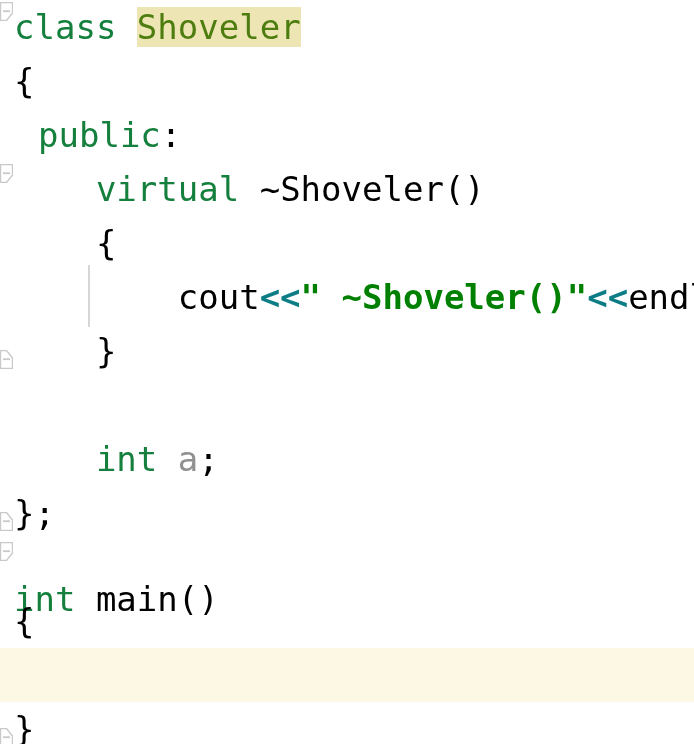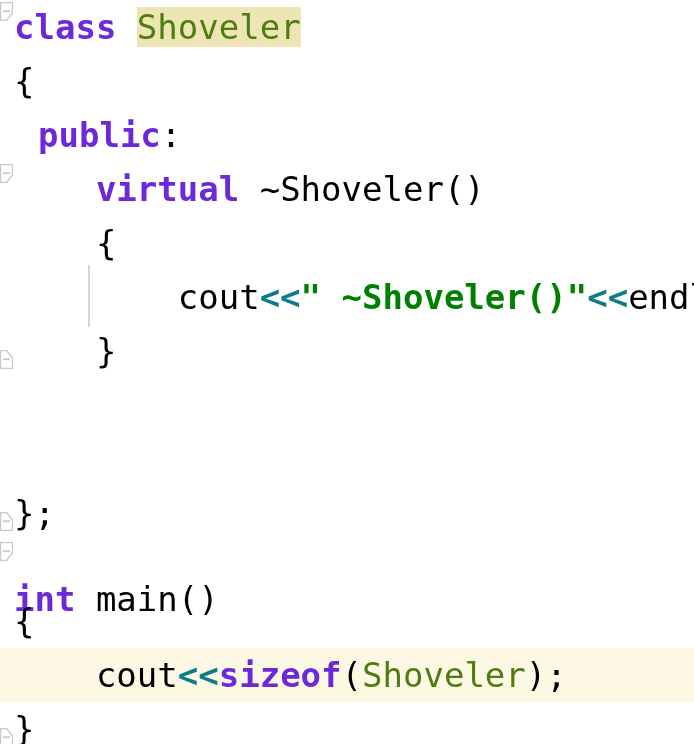--- a/index.html
+++ b/index.html
@@ -83,21 +83,21 @@
 
   
   .indent-guide {
     position: absolute;
     width: 2px;
     background: #d6d6d6;
     z-index: 1;
   }
 
   
-  .kw      { color: #6d28d9; font-weight: bold; }   
+  .kw      { color: #15803d; font-weight: normal; }   
   .type    { color: #4d7c0f; }                      
   .str     { color: #008000; font-weight: bold; }   
   .op      { color: #0C7C85; font-weight: bold; }   
   .field   { color: #909090; }                      
   .plain   { color: #000000; }
   .hl-usage{ background: #EDE6B4; }                 
 </style>
 </head>
 <body>
 
@@ -152,20 +152,20 @@
 
   <div class="code" id="code">
       <div class="line" style="top: 0px;"><span class="txt"><span class="kw">class</span><span class="plain"> </span><span class="type hl-usage">Shoveler</span></span></div>
       <div class="line" style="top: 54px;"><span class="txt"><span class="plain">{</span></span></div>
       <div class="line" style="top: 108px; margin-left: 24px;"><span class="txt"><span class="kw">public</span><span class="plain">:</span></span></div>
       <div class="line" style="top: 162px;"><span class="txt"><span class="plain">    </span><span class="kw">virtual</span><span class="plain"> ~Shoveler()</span></span></div>
       <div class="line" style="top: 216px;"><span class="txt"><span class="plain">    {</span></span></div>
       <div class="line" style="top: 270px;"><span class="txt"><span class="plain">        cout</span><span class="op">&lt;&lt;</span><span class="str">" ~Shoveler()"</span><span class="op">&lt;&lt;</span><span class="plain">endl;</span></span></div>
       <div class="line" style="top: 324px;"><span class="txt"><span class="plain">    }</span></span></div>
       <div class="line" style="top: 378px;"><span class="txt"></span></div>
+      <div class="line" style="top: 432px;"><span class="txt"><span class="plain">    </span><span class="kw">int</span><span class="plain"> </span><span class="field">a</span><span class="plain">;</span></span></div>
       <div class="line" style="top: 486px;"><span class="txt"><span class="plain">};</span></span></div>
       <div class="line" style="top: 572px; padding-left: 35px;"><span class="txt"><span class="kw">int</span><span class="plain"> main()</span></span></div>
       <div class="line" style="top: 594px;"><span class="txt"><span class="plain">{</span></span></div>
-      <div class="line" style="top: 648px;"><span class="txt"><span class="plain">    cout</span><span class="op">&lt;&lt;</span><span class="kw">sizeof</span><span class="plain">(</span><span class="type">Shoveler</span><span class="plain">);</span></span></div>
       <div class="line" style="top: 702px;"><span class="txt"><span class="plain">}</span></span></div>
     </div>
 
 </div>
 
 </body></html>

